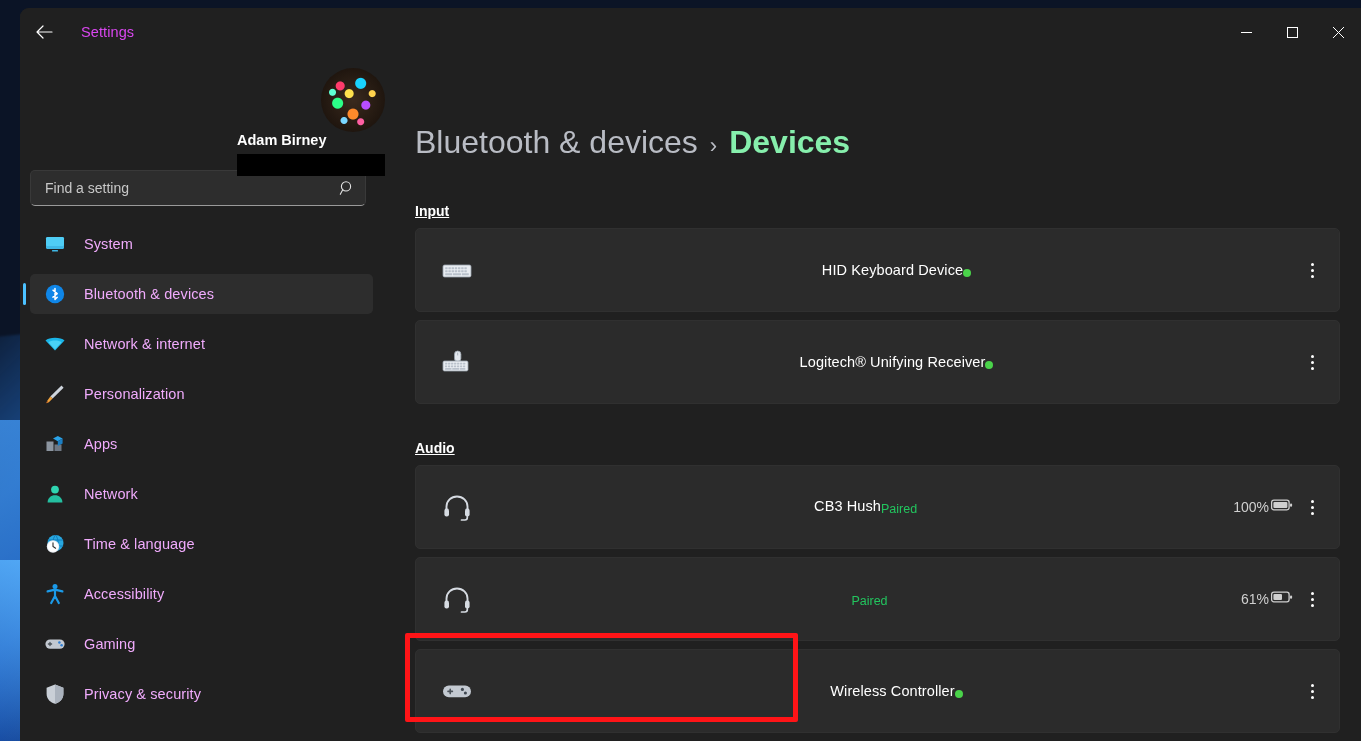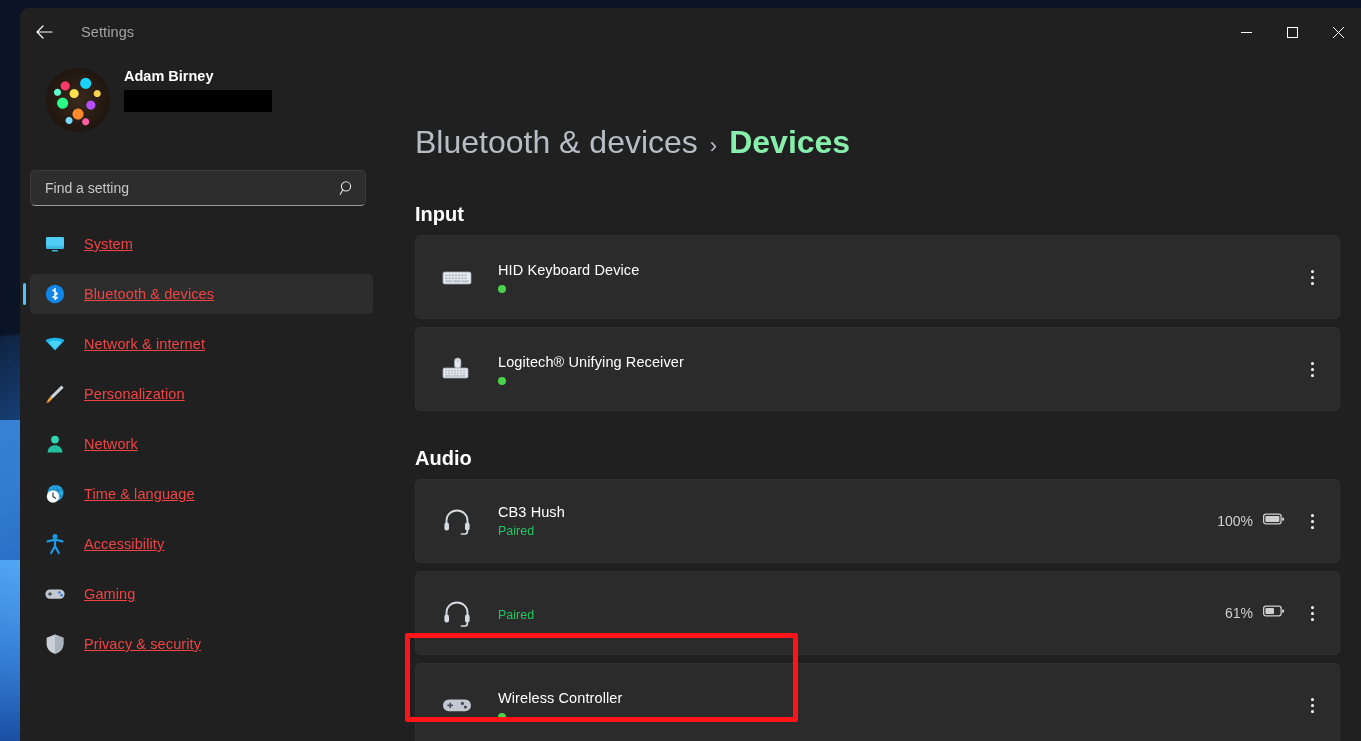--- a/index.html
+++ b/index.html
@@ -75,21 +75,21 @@
     width: 38px; height: 32px;
     margin-left: 5px;
     display: flex; align-items: center; justify-content: center;
     border-radius: 4px;
     cursor: pointer;
   }
   #back-button svg { display:block; }
   #app-title {
     margin-left: 18px;
     font-size: 14.5px;
-    color: #a3a3a3;
+    color: #d946ef;
     letter-spacing: 0.1px;
   }
   #window-controls {
     position: absolute;
     right: 0; top: 0;
     display: flex;
     height: 48px;
   }
   .wc-btn {
     width: 46px; height: 48px;
@@ -108,23 +108,24 @@
   
   #sidebar {
     width: 365px;
     flex: 0 0 365px;
     background: #202020;
     padding: 0;
     position: relative;
   }
   #account-block {
     display: flex;
-    align-items: flex-start;
+    align-items: flex-end;
     padding: 12px 0 0 26px;
     height: 96px;
+    flex-direction: column;
   }
   #avatar {
     width: 64px; height: 64px;
     border-radius: 50%;
     flex: 0 0 64px;
     background:
       radial-gradient(circle at 30% 28%, #ff3b6b 0 4px, transparent 5px),
       radial-gradient(circle at 62% 24%, #19d3ff 0 5px, transparent 6px),
       radial-gradient(circle at 44% 40%, #ffe14d 0 4px, transparent 5px),
       radial-gradient(circle at 26% 55%, #2bff88 0 5px, transparent 6px),
@@ -207,23 +208,22 @@
     background: #4cc2ff;
   }
   .nav-icon {
     width: 26px; height: 26px;
     flex: 0 0 26px;
     display: flex; align-items: center; justify-content: center;
     margin-right: 16px;
   }
   .nav-label {
     font-size: 14.5px;
-    color: #ef4444;
+    color: #f0abfc;
     letter-spacing: 0.1px;
-    text-decoration: underline;
   }
 
   
   #main {
     flex: 1 1 auto;
     min-width: 0;
     background: #202020;
     padding: 0 0 0 30px;
     overflow: hidden;
     position: relative;
@@ -243,25 +243,26 @@
     font-size: 22px;
     color: #b9bcc4;
   }
   #crumb-current {
     font-size: 32px;
     font-weight: bold;
     color: #86efac;
   }
 
   .section-header {
-    font-size: 20px;
+    font-size: 14px;
     font-weight: bold;
     color: #ffffff;
     margin-top: 42px;
     margin-bottom: 9px;
+    text-decoration: underline;
   }
   #section-audio-header { margin-top: 36px; }
 
   .device-card {
     width: 925px;
     height: 84px;
     background: #2b2b2b;
     border: 1px solid #303030;
     border-radius: 5px;
     margin-bottom: 8px;
@@ -274,21 +275,20 @@
   .dev-icon {
     width: 38px; height: 38px;
     flex: 0 0 38px;
     display: flex; align-items: center; justify-content: center;
     margin-right: 22px;
   }
   .dev-text {
     flex: 1 1 auto;
     min-width: 0;
     display: flex;
-    flex-direction: column;
     justify-content: center;
   }
   .dev-name {
     font-size: 14.5px;
     color: #ffffff;
     letter-spacing: 0.1px;
   }
   .dev-sub {
     font-size: 12.5px;
     color: #22c55e;
@@ -296,21 +296,21 @@
   }
   .dev-dot {
     width: 8px; height: 8px;
     border-radius: 50%;
     background: #4ad34a;
     margin-top: 7px;
   }
   .dev-right {
     display: flex;
     align-items: center;
-    gap: 10px;
+    gap: 2px;
     flex: 0 0 auto;
     margin-right: 4px;
   }
   .dev-battery-pct {
     font-size: 14px;
     color: #cfcfcf;
   }
   .kebab {
     width: 34px; height: 40px;
     display: flex;
@@ -439,20 +439,31 @@
           <span class="nav-icon">
             <svg width="22" height="22" viewBox="0 0 22 22">
               <path d="M17.5 2.6 L19.6 4.7 L8.6 15.6 L6.3 13.4 Z" fill="#cfd5dd"></path>
               <path d="M6.3 13.4 L8.6 15.6 L4.6 19.4 L3.1 17.9 Z" fill="#f2a33c"></path>
               <path d="M3.1 17.9 L4.6 19.4 L2.2 20.3 Z" fill="#e07b2a"></path>
             </svg>
           </span>
           <span class="nav-label">Personalization</span>
         </div>
 
+        <div class="nav-item">
+          <span class="nav-icon">
+            <svg width="22" height="22" viewBox="0 0 22 22">
+              <rect x="2.5" y="8.5" width="7" height="9.5" fill="#8b949f"></rect>
+              <rect x="10.5" y="11.5" width="7" height="6.5" fill="#6f7884"></rect>
+              <path d="M13.8 3 L18.6 5.6 L13.8 8.2 L9 5.6 Z" fill="#2aa3e8"></path>
+              <path d="M13.8 8.2 L18.6 5.6 V10.4 L13.8 12.9 Z" fill="#1b7fc4"></path>
+            </svg>
+          </span>
+          <span class="nav-label">Apps</span>
+        </div>
 
         <div class="nav-item">
           <span class="nav-icon">
             <svg width="22" height="22" viewBox="0 0 22 22">
               <circle cx="11" cy="6.6" r="3.9" fill="#2fd4b0"></circle>
               <path d="M3.6 19.4 C3.6 14.9 7 12.2 11 12.2 C15 12.2 18.4 14.9 18.4 19.4 Z" fill="#24bfa0"></path>
             </svg>
           </span>
           <span class="nav-label">Network</span>
         </div>

